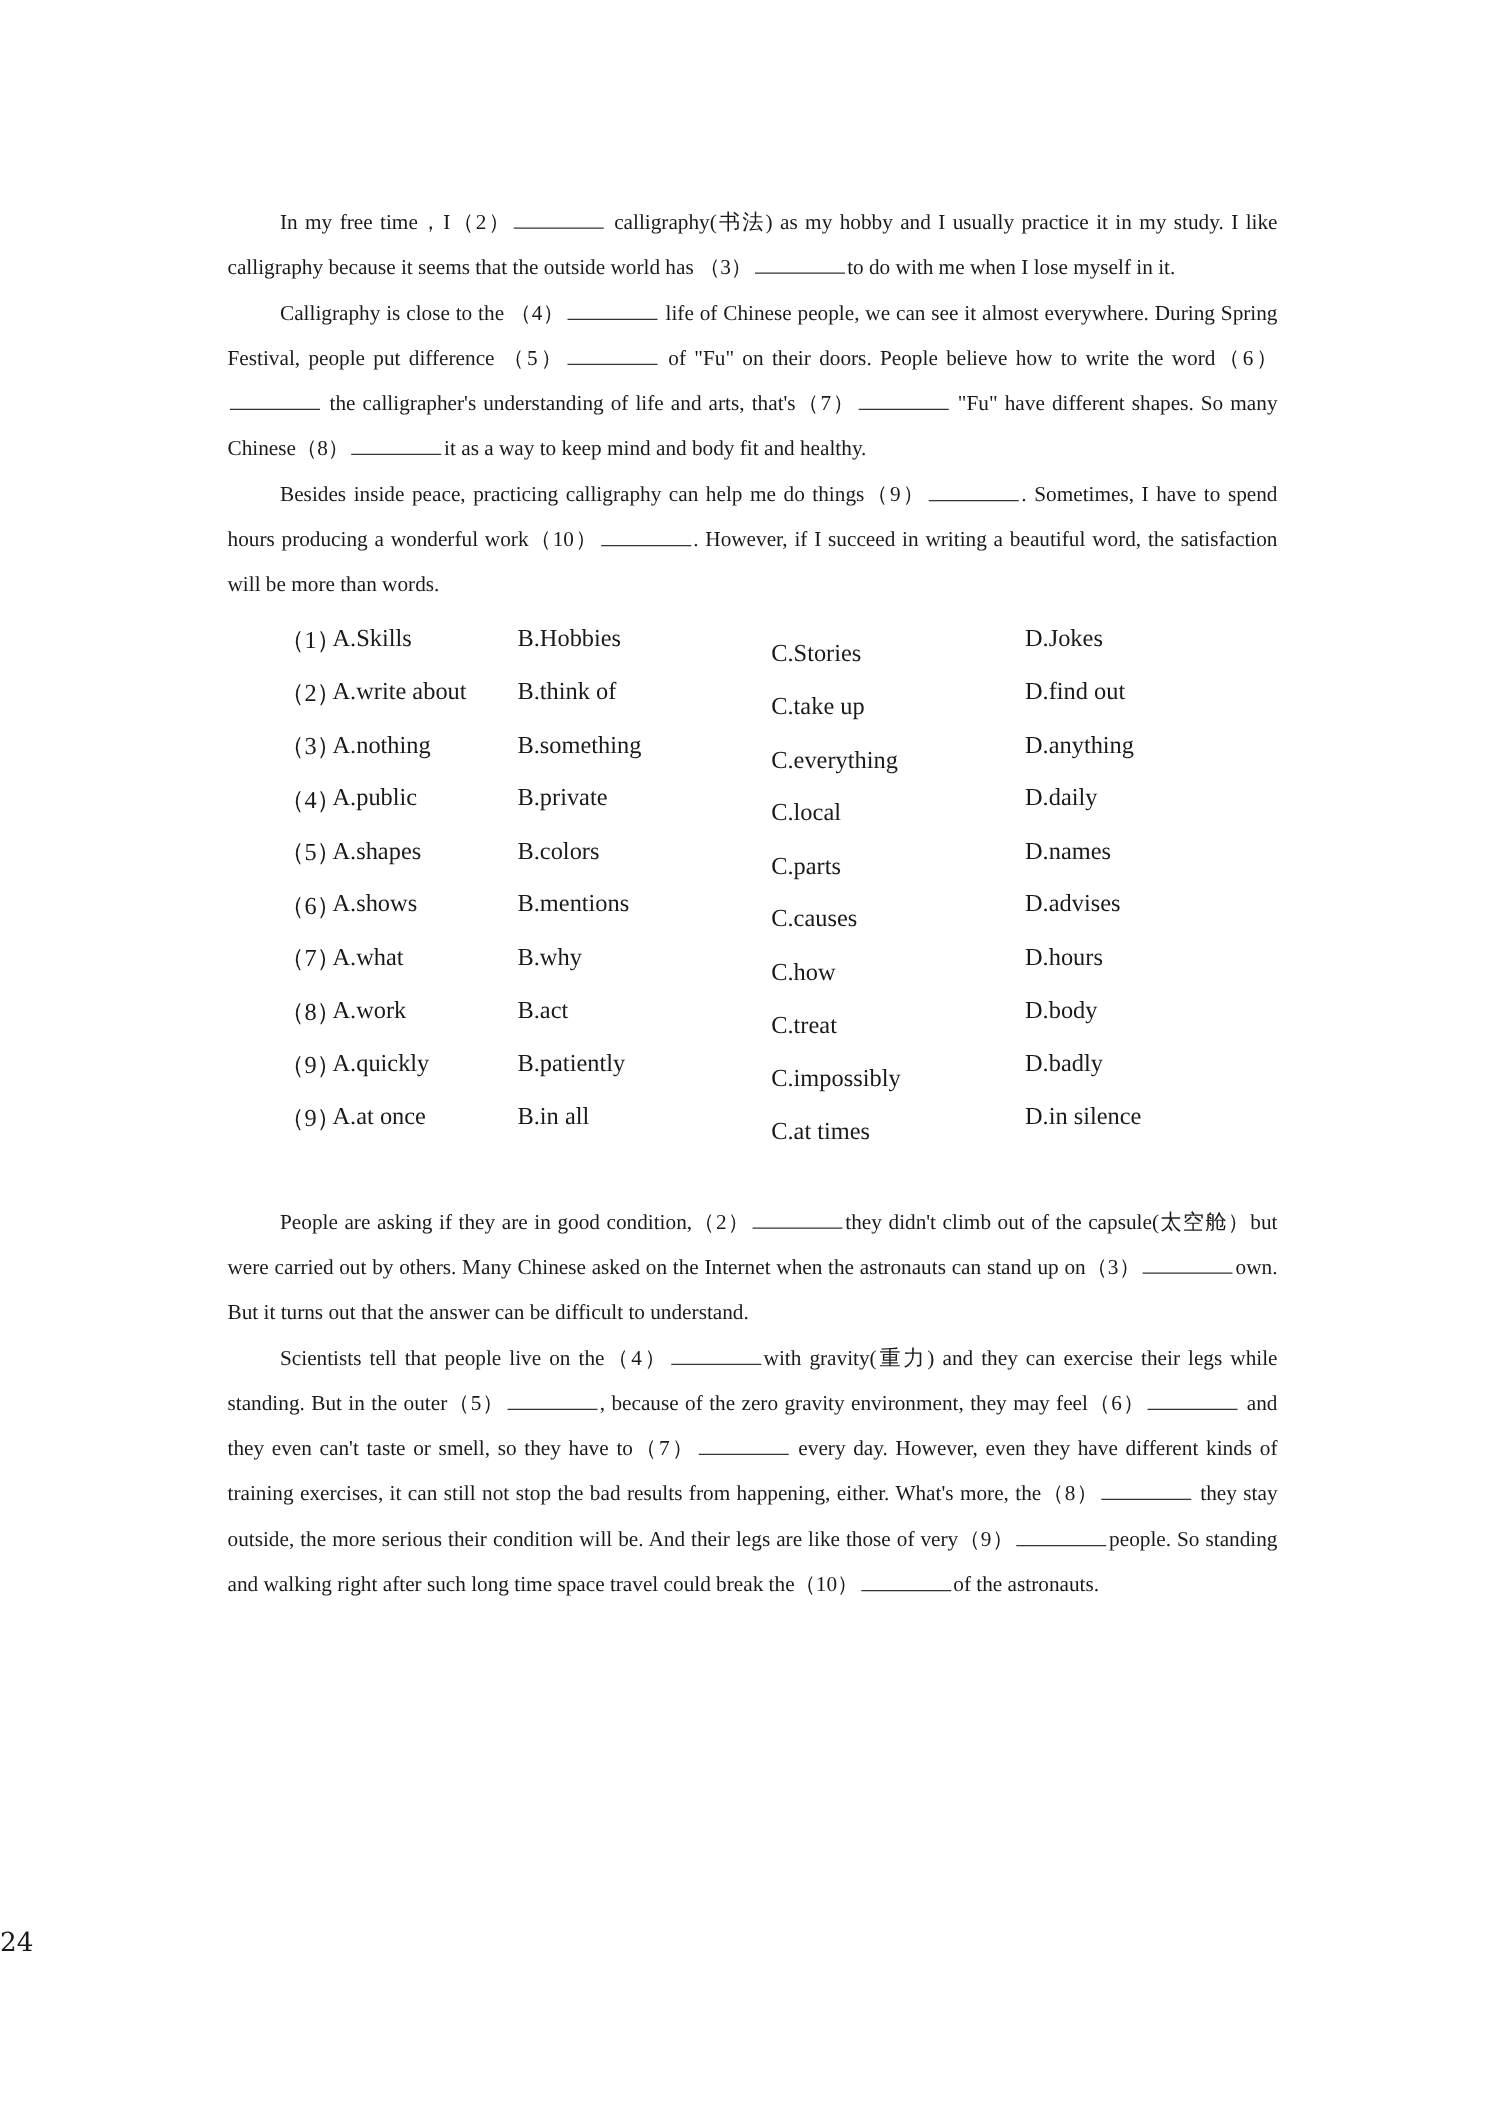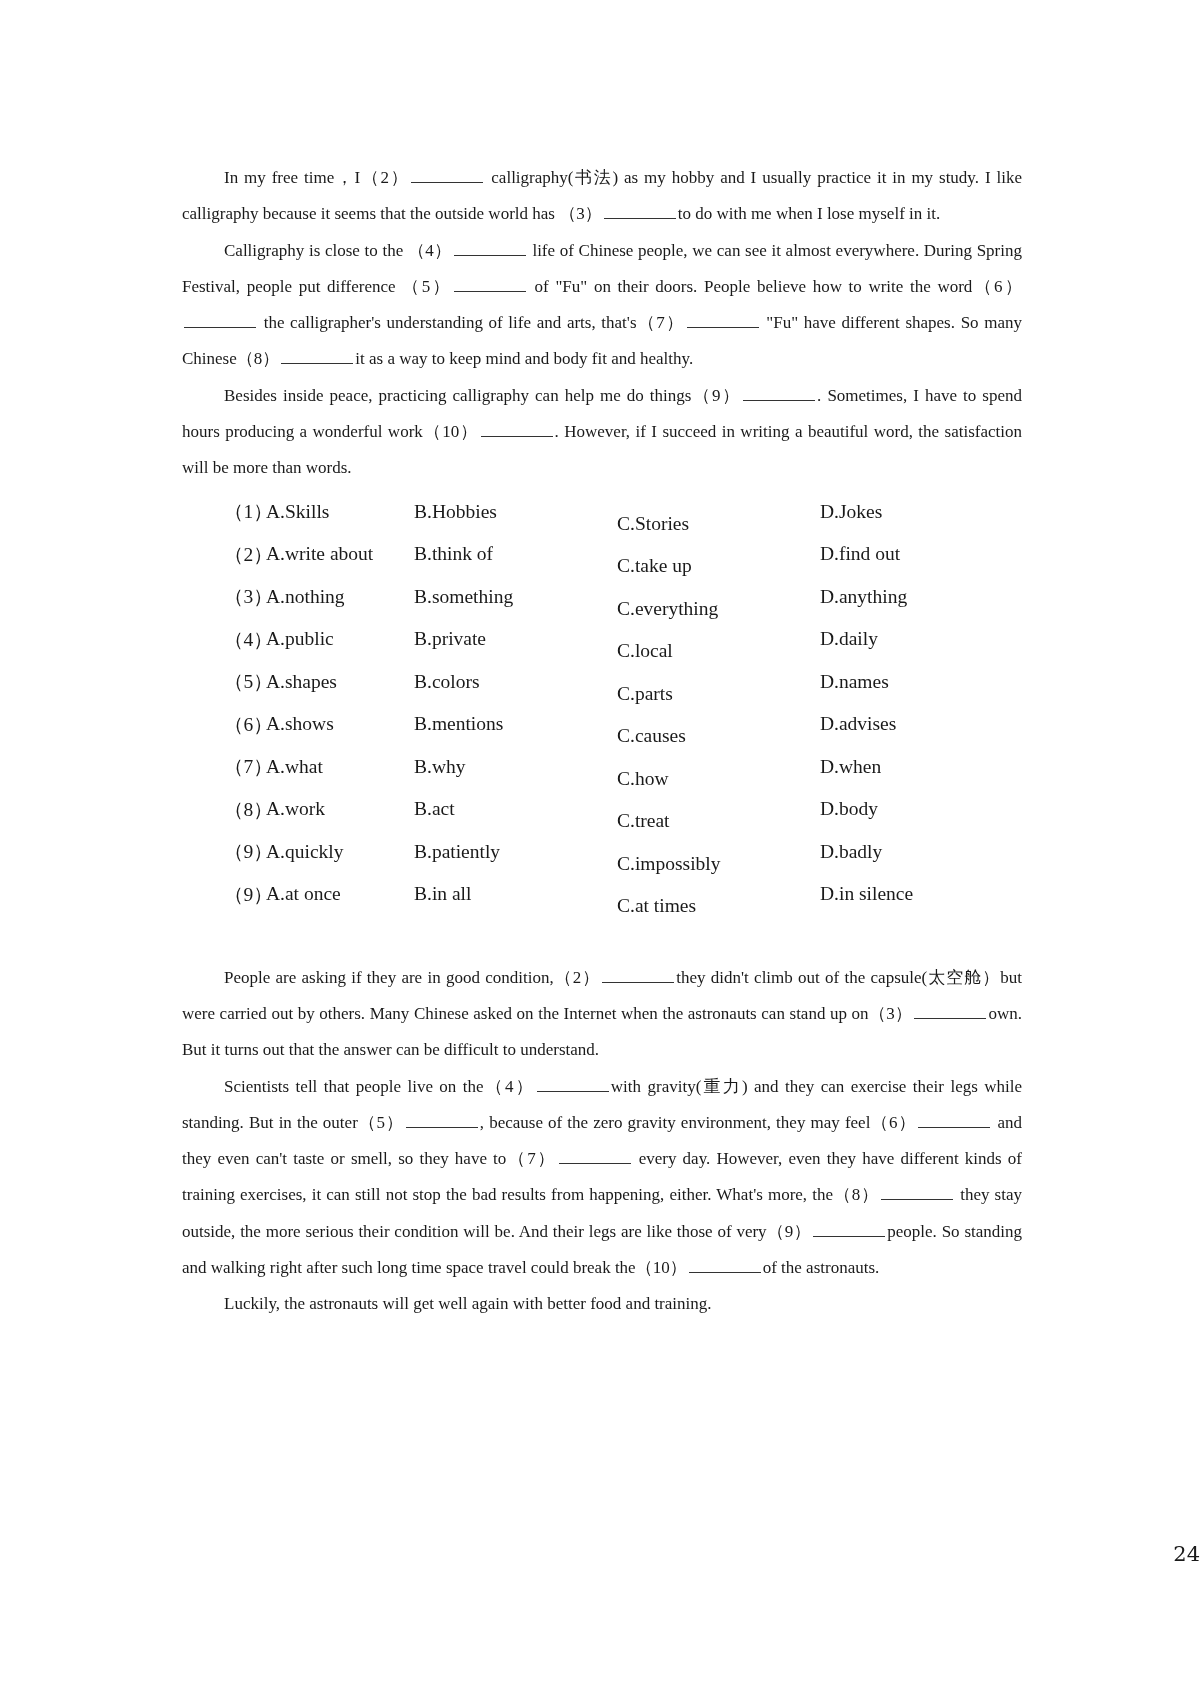--- a/index.html
+++ b/index.html
@@ -11,21 +11,21 @@
   .blank { display: inline-block; width: 72px; border-bottom: 1px solid #333; height: 18px; vertical-align: baseline; margin: 0 2px; }
   .options { margin-top: 4px; }
   .opt-row { display: flex; height: 42.5px; align-items: center; font-size: 19.5px; }
   .opt-row .qn { width: 42px; padding-left: 42px; white-space: nowrap; }
   .opt-row .a { width: 148px; }
   .opt-row .b { width: 203px; }
   .opt-row .c { width: 203px; margin-top: 24px; }
   .opt-row .d { width: 150px; }
   .q21 { margin-top: 44px; }
   .q21 .hang { padding-left: 28px; text-indent: -28px; }
-  .page-number { position: absolute; top: 1542px; left: 0; width: 1200px; text-align: right; font-size: 21px; font-family: "DejaVu Serif", serif; }
+  .page-number { position: absolute; top: 1542px; left: 0; width: 1200px; text-align: left; font-size: 21px; font-family: "DejaVu Serif", serif; }
 </style>
 </head>
 <body>
 
 <div class="page">
 
   <div>
     <p class="para indent">
       <span>In my free time，I（2）</span><span class="blank"></span>
       <span>calligraphy(书法) as my hobby and I usually practice it in my study. I like calligraphy because it seems that the outside world has （3）</span><span class="blank"></span><span>to do with me when I lose myself in it.</span>
@@ -82,21 +82,21 @@
         <span class="a">A.shows</span>
         <span class="b">B.mentions</span>
         <span class="c">C.causes</span>
         <span class="d">D.advises</span>
       </div>
       <div class="opt-row">
         <span class="qn">（7）</span>
         <span class="a">A.what</span>
         <span class="b">B.why</span>
         <span class="c">C.how</span>
-        <span class="d">D.when</span>
+        <span class="d">D.hours</span>
       </div>
       <div class="opt-row">
         <span class="qn">（8）</span>
         <span class="a">A.work</span>
         <span class="b">B.act</span>
         <span class="c">C.treat</span>
         <span class="d">D.body</span>
       </div>
       <div class="opt-row">
         <span class="qn">（9）</span>
@@ -118,20 +118,17 @@
   <div class="q21">
     <p class="para indent">
       <span>People are asking if they are in good condition,（2）</span><span class="blank"></span><span>they didn't climb out of the capsule(太空舱）but were carried out by others. Many Chinese asked on the Internet when the astronauts can stand up on（3）</span><span class="blank"></span><span>own. But it turns out that the answer can be difficult to understand.</span>
     </p>
     <p class="para indent">
       <span>Scientists tell that people live on the（4）</span><span class="blank"></span><span>with gravity(重力) and they can exercise their legs while standing. But in the outer（5）</span><span class="blank"></span><span>, because of the zero gravity environment, they may feel（6）</span><span class="blank"></span>
       <span>and they even can't taste or smell, so they have to（7）</span><span class="blank"></span>
       <span>every day. However, even they have different kinds of training exercises, it can still not stop the bad results from happening, either. What's more, the（8）</span><span class="blank"></span>
       <span>they stay outside, the more serious their condition will be. And their legs are like those of very（9）</span><span class="blank"></span><span>people. So standing and walking right after such long time space travel could break the（10）</span><span class="blank"></span><span>of the astronauts.</span>
     </p>
-    <p class="para indent">
-      <span>Luckily, the astronauts will get well again with better food and training.</span>
-    </p>
   </div>
 
 </div>
 
 <div class="page-number">24</div>
 
 </body></html>

